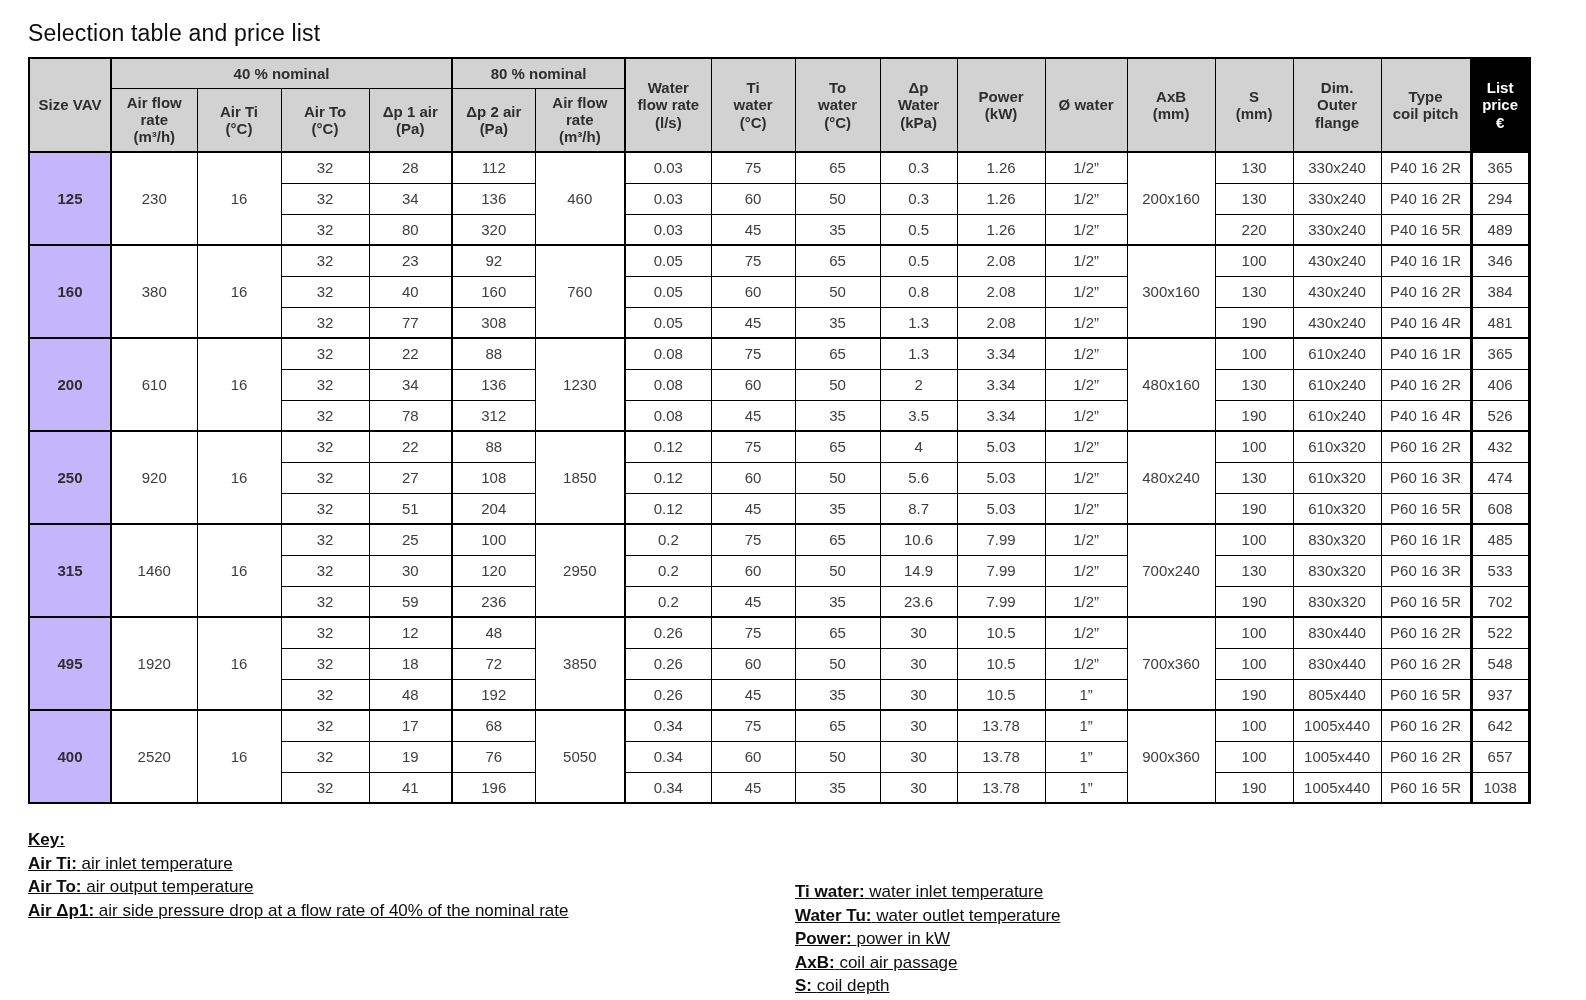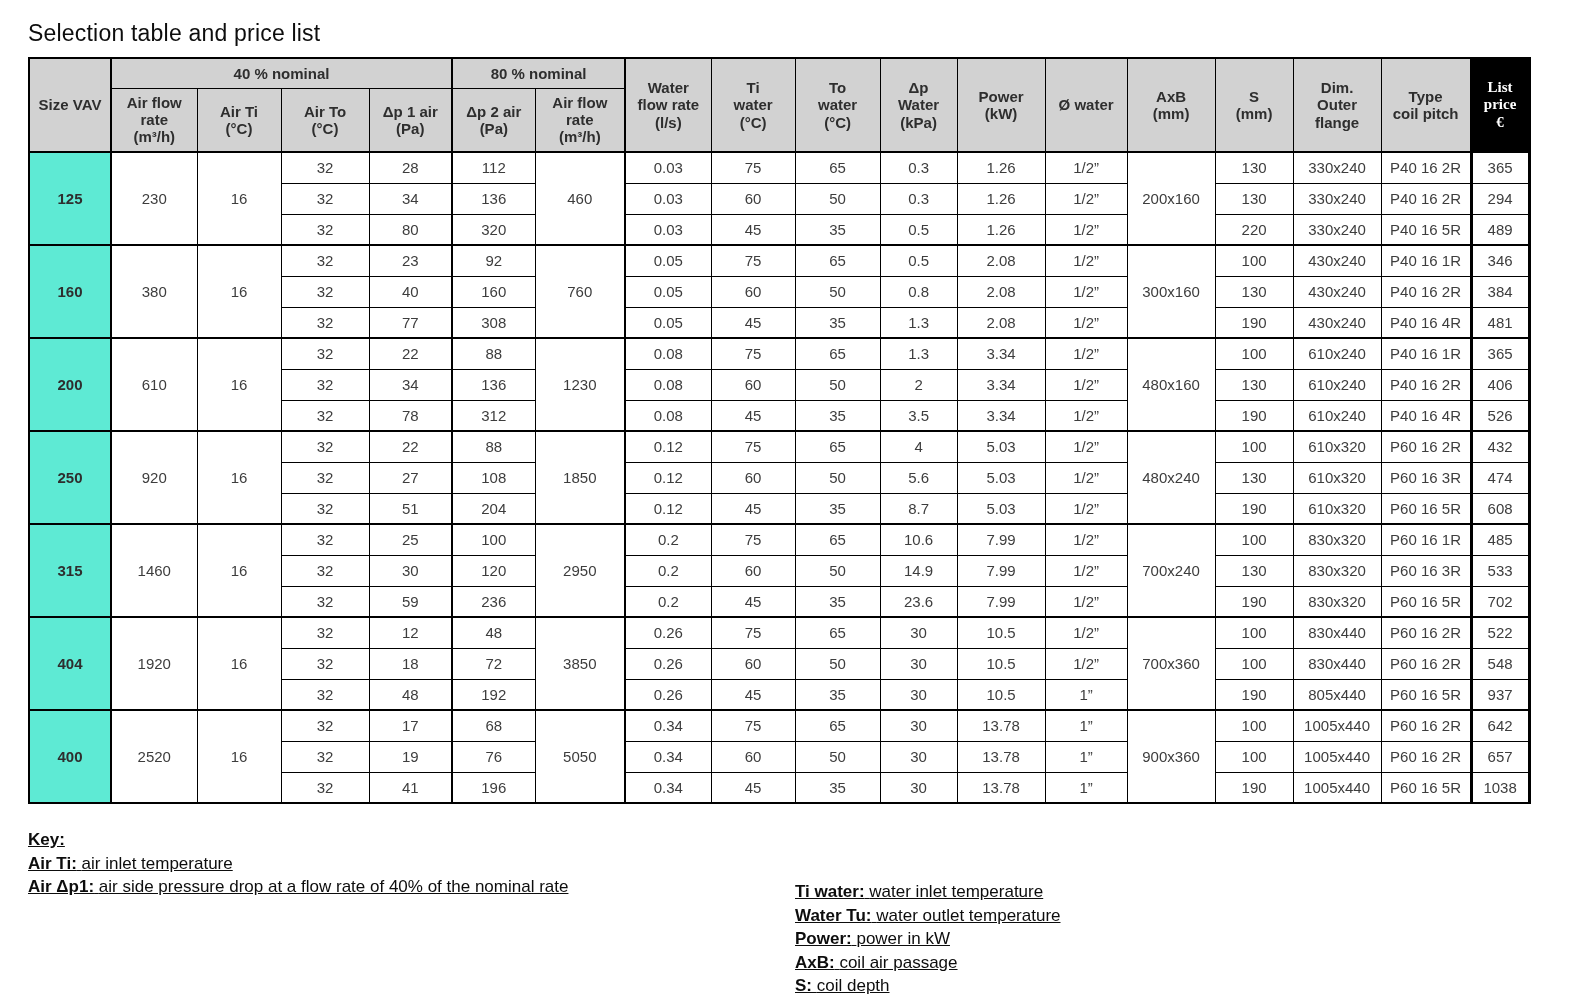--- a/index.html
+++ b/index.html
@@ -21,29 +21,29 @@
     background:#d2d2d2; font-weight:bold; color:#2e2e2e;
     font-size:15px; line-height:1.15; text-align:center; vertical-align:middle;
     border:1px solid #000; white-space:pre-line; padding:2px 1px;
   }
   .selection thead tr.group-row th { height:30px; }
   .selection thead tr.label-row th { height:64px; }
   .selection td {
     background:#fff; border:1px solid #000; text-align:center; vertical-align:middle;
     font-size:15px; color:#3d3d3d; height:31px; padding:0 1px; white-space:nowrap;
   }
-  .selection td.size-cell { background:#5eead4; font-weight:bold; color:#2e2e2e; }
+  .selection td.size-cell { background:#c4b5fd; font-weight:bold; color:#2e2e2e; }
   .size-col { border-right-width:2px !important; }
   .selection tr.group-start td, .selection tr.group-start th { border-top:2px solid #000; }
   .sep-80 { border-left-width:2px !important; }
   .sep-water { border-left-width:2px !important; }
   .price-cell { border-left:3px solid #000 !important; border-right:3px solid #000 !important; }
   .price-head {
     background:#000 !important; color:#fff !important;
-    border-left:3px solid #000 !important; border-right:3px solid #000 !important;font-family:Liberation Serif, serif;
+    border-left:3px solid #000 !important; border-right:3px solid #000 !important;
   }
   .key-col { position:absolute; font-size:17px; color:#0d0d0d;text-decoration:underline; }
   .key-col .key-line { line-height:23.5px; white-space:nowrap; }
   .key-col .term { font-weight:bold; }
   .key-left { top:828px; left:28px; }
   .key-right { top:880px; left:795px; }
   .key-heading { font-weight:bold; line-height:23.5px; }
 </style>
 </head>
 <body>
@@ -366,21 +366,21 @@
         <td>35</td>
         <td>23.6</td>
         <td>7.99</td>
         <td>1/2”</td>
         <td>190</td>
         <td>830x320</td>
         <td>P60 16 5R</td>
         <td class="price-cell">702</td>
       </tr>
       <tr class="group-start">
-        <td class="size-cell size-col" rowspan="3">404</td>
+        <td class="size-cell size-col" rowspan="3">495</td>
         <td rowspan="3">1920</td>
         <td rowspan="3">16</td>
         <td>32</td>
         <td>12</td>
         <td class="sep-80">48</td>
         <td rowspan="3">3850</td>
         <td class="sep-water">0.26</td>
         <td>75</td>
         <td>65</td>
         <td>30</td>
@@ -475,20 +475,24 @@
     </tbody>
 </table>
 
 <div class="key-col key-left">
   <div class="key-heading">Key:</div>
   <div class="key-line">
     <span class="term">Air Ti:</span>
     <span>air inlet temperature</span>
   </div>
   <div class="key-line">
+    <span class="term">Air To:</span>
+    <span>air output temperature</span>
+  </div>
+  <div class="key-line">
     <span class="term">Air Δp1:</span>
     <span>air side pressure drop at a flow rate of 40% of the nominal rate</span>
   </div>
 </div>
 
 <div class="key-col key-right">
   <div class="key-line">
     <span class="term">Ti water:</span>
     <span>water inlet temperature</span>
   </div>

